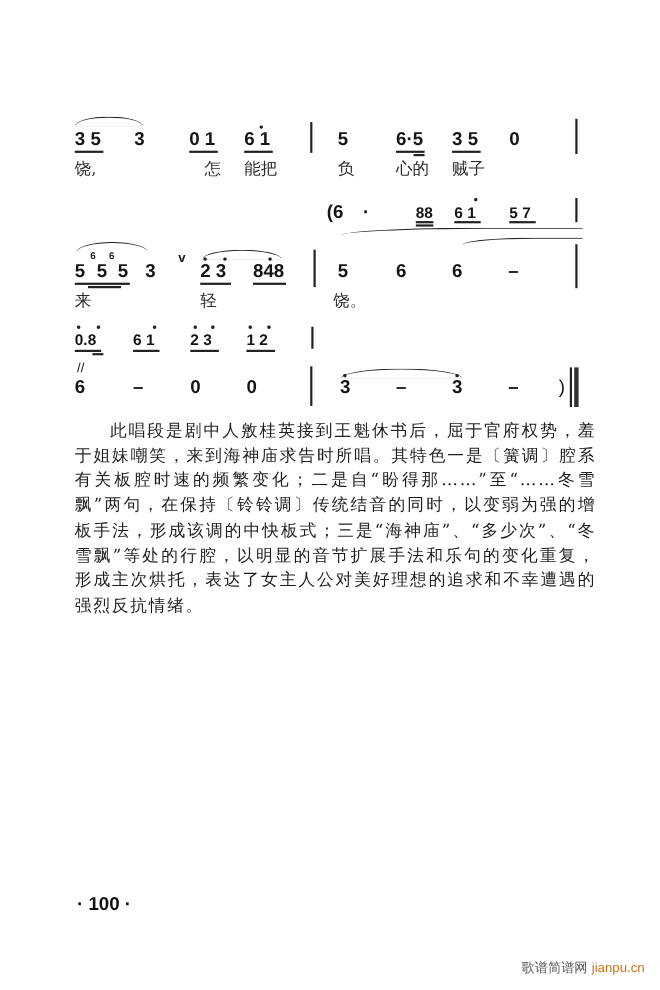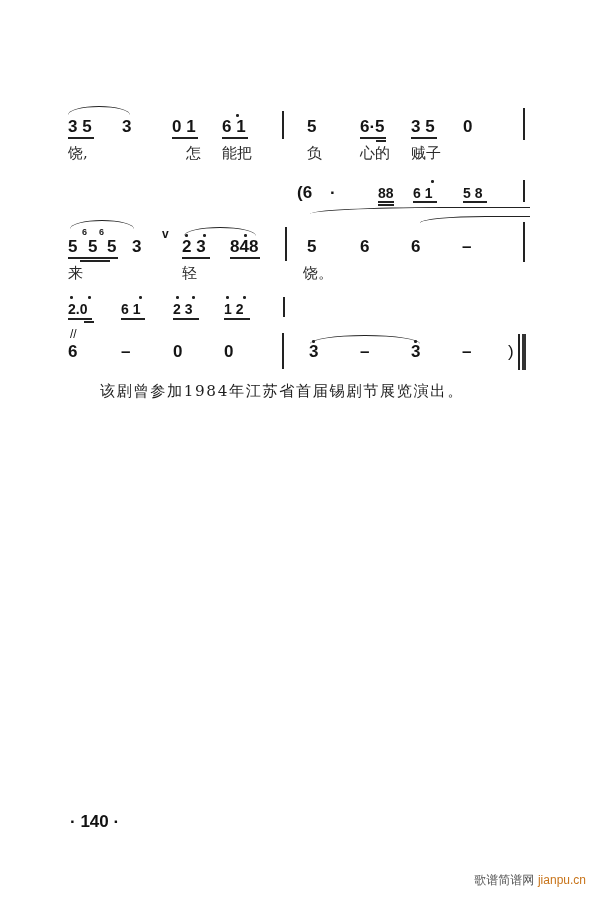--- a/index.html
+++ b/index.html
@@ -73,21 +73,21 @@
 
 <div>
   <div class="note" style="left:297px; top:184px;">(6</div>
   <div class="note" style="left:330px; top:184px;">·</div>
   <div class="note" style="left:378px; top:184px; font-size:14px;">88</div>
   <div class="uline" style="left:378px; top:201px; width:16px;"></div>
   <div class="uline" style="left:378px; top:204px; width:16px;"></div>
   <div class="note" style="left:413px; top:184px; font-size:14px;">6 1</div>
   <div class="dot" style="left:431px; top:180px;"></div>
   <div class="uline" style="left:413px; top:201px; width:24px;"></div>
-  <div class="note" style="left:463px; top:184px; font-size:14px;">5 8</div>
+  <div class="note" style="left:463px; top:184px; font-size:14px;">5 7</div>
   <div class="uline" style="left:463px; top:201px; width:24px;"></div>
   <div class="bar" style="left:523px; top:180px; height:22px;"></div>
   <div class="slur" style="left:310px; top:207px; width:220px; height:6px; border-radius:60% 0 0 0 / 100% 0 0 0;"></div>
   <div class="slur" style="left:420px; top:216px; width:110px; height:6px; border-radius:60% 0 0 0 / 100% 0 0 0;"></div>
 </div>
 
 <div>
   <div class="slur" style="left:70px; top:220px; width:64px;"></div>
   <div class="grace" style="left:82px; top:228px;">6</div>
   <div class="grace" style="left:99px; top:228px;">6</div>
@@ -112,21 +112,21 @@
   <div class="note" style="left:411px; top:238px;">6</div>
   <div class="note" style="left:462px; top:238px;">–</div>
   <div class="bar" style="left:523px; top:222px; height:40px;"></div>
 
   <div class="lyric" style="left:68px; top:265px;">来</div>
   <div class="lyric" style="left:182px; top:265px;">轻</div>
   <div class="lyric" style="left:303px; top:265px;">饶。</div>
 </div>
 
 <div>
-  <div class="note" style="left:68px; top:300px; font-size:14px;">2.0</div>
+  <div class="note" style="left:68px; top:300px; font-size:14px;">0.8</div>
   <div class="dot" style="left:70px; top:296px;"></div>
   <div class="dot" style="left:88px; top:296px;"></div>
   <div class="uline" style="left:68px; top:318px; width:24px;"></div>
   <div class="uline" style="left:84px; top:321px; width:10px;"></div>
   <div class="note" style="left:121px; top:300px; font-size:14px;">6 1</div>
   <div class="dot" style="left:139px; top:296px;"></div>
   <div class="uline" style="left:121px; top:318px; width:24px;"></div>
   <div class="note" style="left:173px; top:300px; font-size:14px;">2 3</div>
   <div class="dot" style="left:176px; top:296px;"></div>
   <div class="dot" style="left:192px; top:296px;"></div>
@@ -151,21 +151,21 @@
   <div class="note" style="left:360px; top:343px;">–</div>
   <div class="note" style="left:411px; top:343px;">3</div>
   <div class="dot" style="left:414px; top:340px;"></div>
   <div class="note" style="left:462px; top:343px;">–</div>
   <div class="note" style="left:508px; top:343px; font-weight:normal;">)</div>
   <div class="bar" style="left:518px; top:334px; height:36px; width:1.5px;"></div>
   <div class="dbar" style="left:522px; top:334px; height:36px;"></div>
 </div>
 
 <div class="para" style="top:380px;">
-  <p>该剧曾参加1984年江苏省首届锡剧节展览演出。</p>
+  <p>此唱段是剧中人敫桂英接到王魁休书后，屈于官府权势，羞于姐妹嘲笑，来到海神庙求告时所唱。其特色一是〔簧调〕腔系有关板腔时速的频繁变化；二是自“盼得那……”至“……冬雪飘”两句，在保持〔铃铃调〕传统结音的同时，以变弱为强的增板手法，形成该调的中快板式；三是“海神庙”、“多少次”、“冬雪飘”等处的行腔，以明显的音节扩展手法和乐句的变化重复，形成主次烘托，表达了女主人公对美好理想的追求和不幸遭遇的强烈反抗情绪。</p>
 </div>
 
-<div class="pageno">· 140 ·</div>
+<div class="pageno">· 100 ·</div>
 
 <div class="watermark">
   <span>歌谱简谱网</span>
   <span class="domain">jianpu.cn</span>
 </div>
 
 </body></html>

